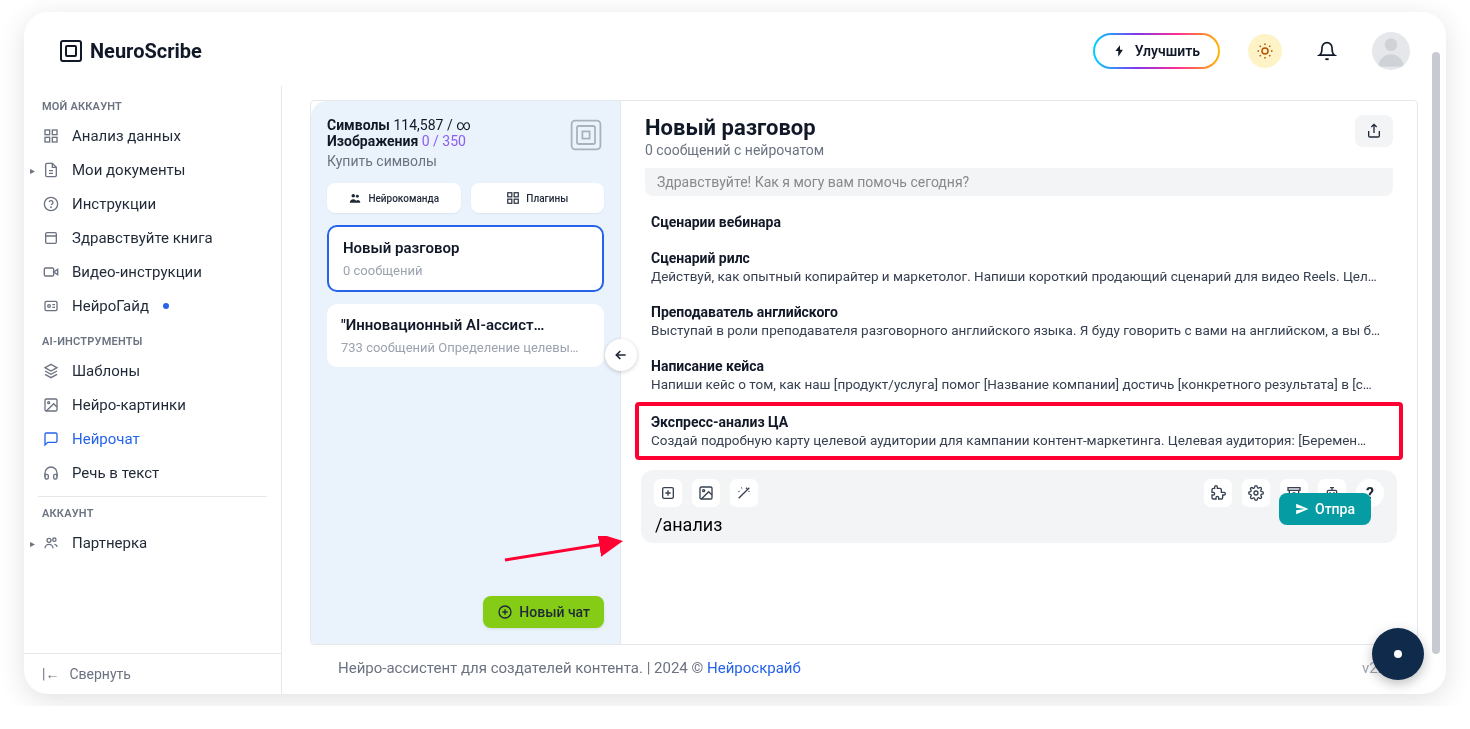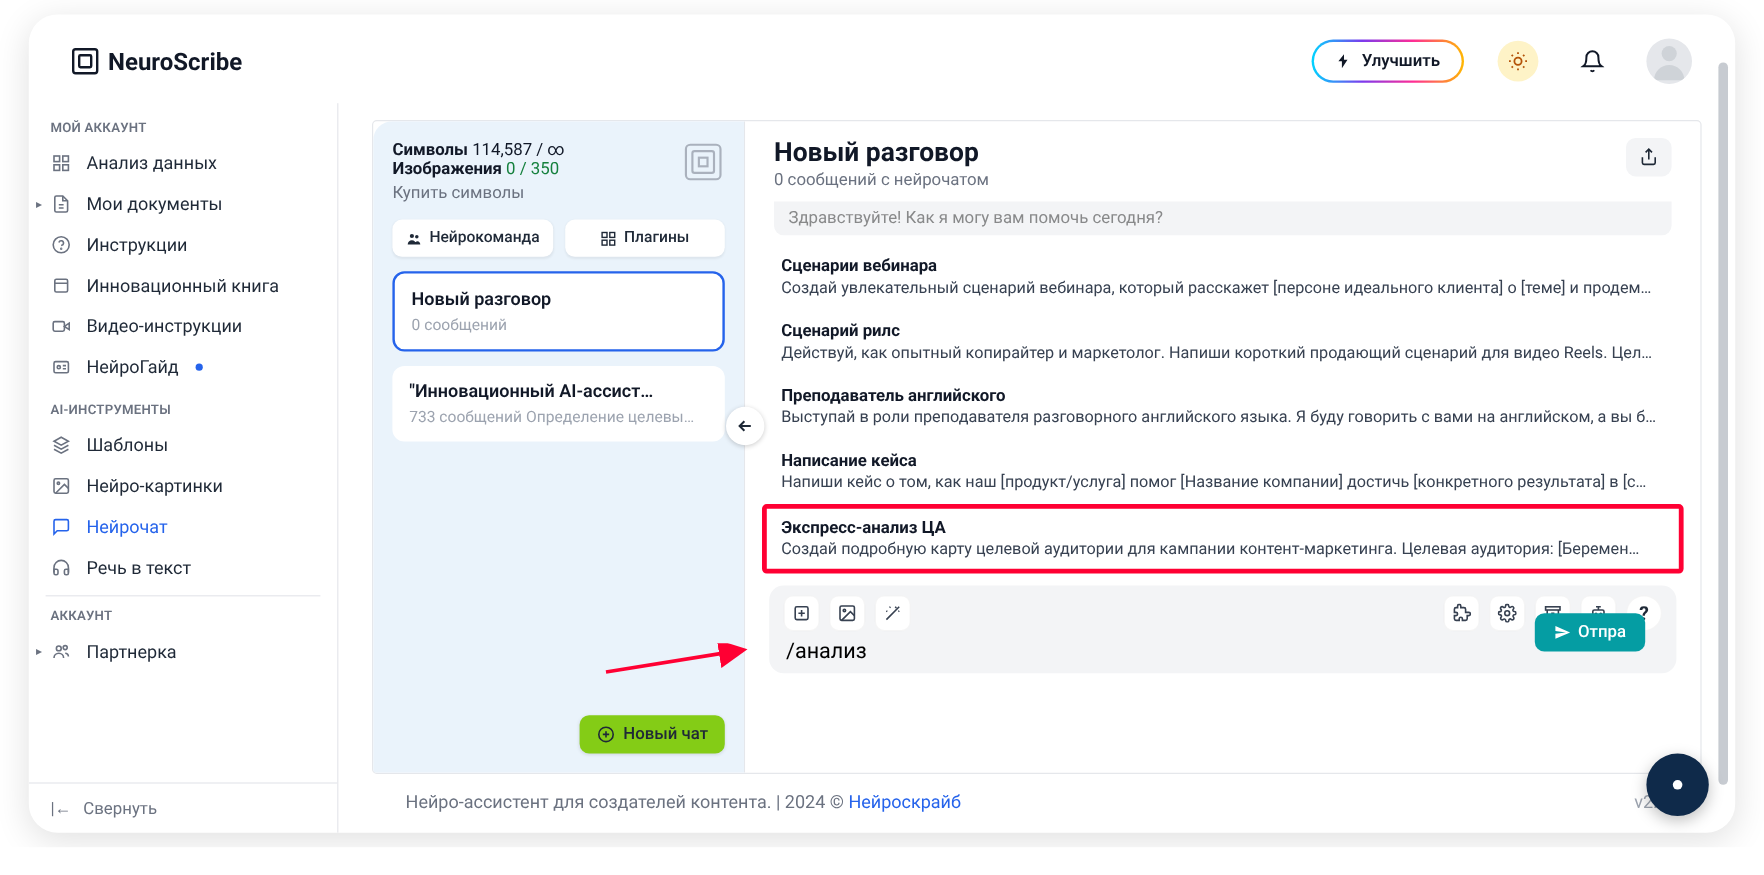--- a/index.html
+++ b/index.html
@@ -30,25 +30,25 @@
 .side-icon { width:18px; display:flex; align-items:center; justify-content:center; color:#6b7280; }
 .side-item.active .side-icon { color:#2563eb; }
 .divider-thin { border-top:1px solid #e5e7eb; margin:6px 14px; }
 .sidebar-footer { margin-top:auto; border-top:1px solid #e5e7eb; padding:12px 18px; display:flex; align-items:center; gap:10px; color:#6b7280; font-size:14px; cursor:pointer; }
 
 .conv-panel { width:310px; background:#eaf3fb; padding:16px; border-right:1px solid #e5e7eb; display:flex; flex-direction:column; border-top-left-radius:16px; }
 .conv-panel.root { position:relative; }
 .conv-stats { display:flex; align-items:flex-start; justify-content:space-between; }
 .stat-line { font-size:14px; color:#111827; }
 .stat-line b { font-weight:700; }
-.stat-sub { color:#15803d; font-size:14px; }
+.stat-sub { color:#8b5cf6; font-size:14px; }
 .logo-swirl { width:36px; height:36px; opacity:.5; flex-shrink:0; margin-left:6px; }
 .buy-link { font-size:14px; color:#6b7280; margin-top:4px; cursor:pointer; }
 .panel-tabs { display:flex; gap:10px; margin-top:14px; }
-.panel-tab { flex:1; background:#fff; border-radius:8px; padding:8px 4px; font-size:13px; font-weight:500; display:flex; align-items:center; justify-content:center; gap:6px; cursor:pointer; box-shadow:0 1px 2px rgba(0,0,0,.06); }
+.panel-tab { flex:1; background:#fff; border-radius:8px; padding:8px 4px; font-size:10px; font-weight:500; display:flex; align-items:center; justify-content:center; gap:6px; cursor:pointer; box-shadow:0 1px 2px rgba(0,0,0,.06); }
 .conv-item { background:#fff; border-radius:10px; padding:12px 14px; margin-top:12px; cursor:pointer; }
 .conv-item.active { border:2px solid #2563eb; }
 .conv-title { font-weight:600; font-size:15px; color:#111827; }
 .conv-sub { font-size:13px; color:#9ca3af; margin-top:6px; white-space:nowrap; overflow:hidden; text-overflow:ellipsis; }
 .new-chat-btn { margin-top:auto; align-self:flex-end; background:#84cc16; border-radius:8px; padding:8px 14px; display:flex; align-items:center; gap:6px; font-size:14px; font-weight:500; box-shadow:0 1px 3px rgba(0,0,0,.1); cursor:pointer; }
 
 .chat-col { flex:1; display:flex; flex-direction:column; min-width:0; position:relative; }
 .back-circle { position:absolute; left:-16px; top:238px; width:32px; height:32px; border-radius:50%; background:#fff; box-shadow:0 1px 4px rgba(0,0,0,.2); display:flex; align-items:center; justify-content:center; font-size:18px; cursor:pointer; z-index:3; }
 .chat-header { display:flex; align-items:flex-start; justify-content:space-between; padding:14px 24px 10px 24px; }
 .chat-title { font-size:22px; font-weight:700; color:#111827; }
@@ -155,21 +155,21 @@
           </span>
         <span>Инструкции</span>
       </div>
       <div class="side-item">
         <span class="side-icon">
             <svg width="16" height="16" viewBox="0 0 24 24" fill="none" stroke="currentColor" stroke-width="2">
               <rect x="4" y="4" width="16" height="16" rx="2"></rect>
               <path d="M4 9h16"></path>
             </svg>
           </span>
-        <span>Инновационный книга</span>
+        <span>Здравствуйте книга</span>
       </div>
       <div class="side-item">
         <span class="side-icon">
             <svg width="16" height="16" viewBox="0 0 24 24" fill="none" stroke="currentColor" stroke-width="2">
               <rect x="2" y="6" width="14" height="12" rx="2"></rect>
               <path d="m22 8-6 4 6 4V8z"></path>
             </svg>
           </span>
         <span>Видео-инструкции</span>
       </div>
@@ -325,21 +325,20 @@
                 <defs>
                   <marker id="ah" markerWidth="8" markerHeight="8" refX="6" refY="4" orient="auto">
                     <path d="M0 0 L8 4 L0 8 z" fill="#ff0033"></path>
                   </marker>
                 </defs>
                 <line x1="4" y1="24" x2="116" y2="6" stroke="#ff0033" stroke-width="3" marker-end="url(#ah)"></line>
               </svg>
 
             <div class="sug">
               <div class="sug-title">Сценарии вебинара</div>
-              <div class="sug-desc">Создай увлекательный сценарий вебинара, который расскажет [персоне идеального клиента] о [теме] и продем…</div>
             </div>
             <div class="sug">
               <div class="sug-title">Сценарий рилс</div>
               <div class="sug-desc">Действуй, как опытный копирайтер и маркетолог. Напиши короткий продающий сценарий для видео Reels. Цел…</div>
             </div>
             <div class="sug">
               <div class="sug-title">Преподаватель английского</div>
               <div class="sug-desc">Выступай в роли преподавателя разговорного английского языка. Я буду говорить с вами на английском, а вы б…</div>
             </div>
             <div class="sug">

